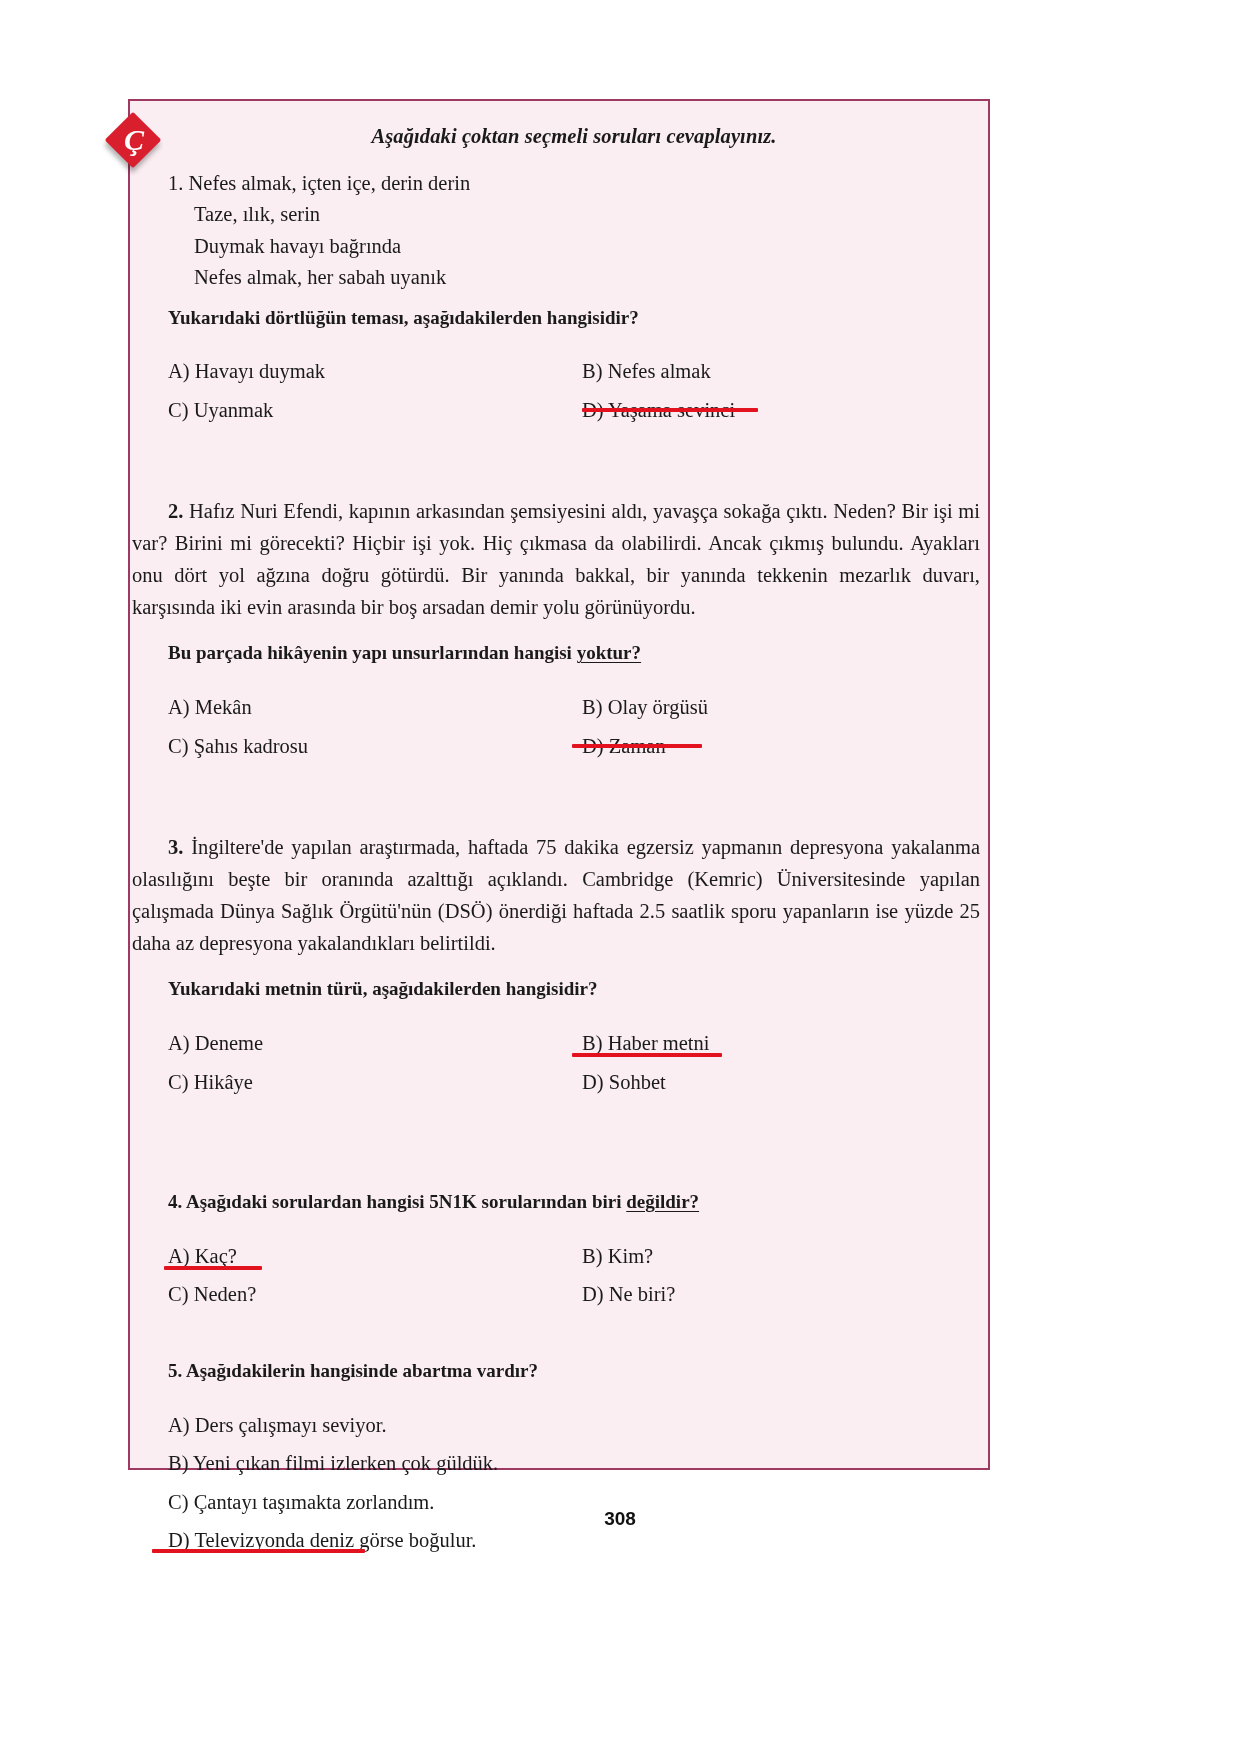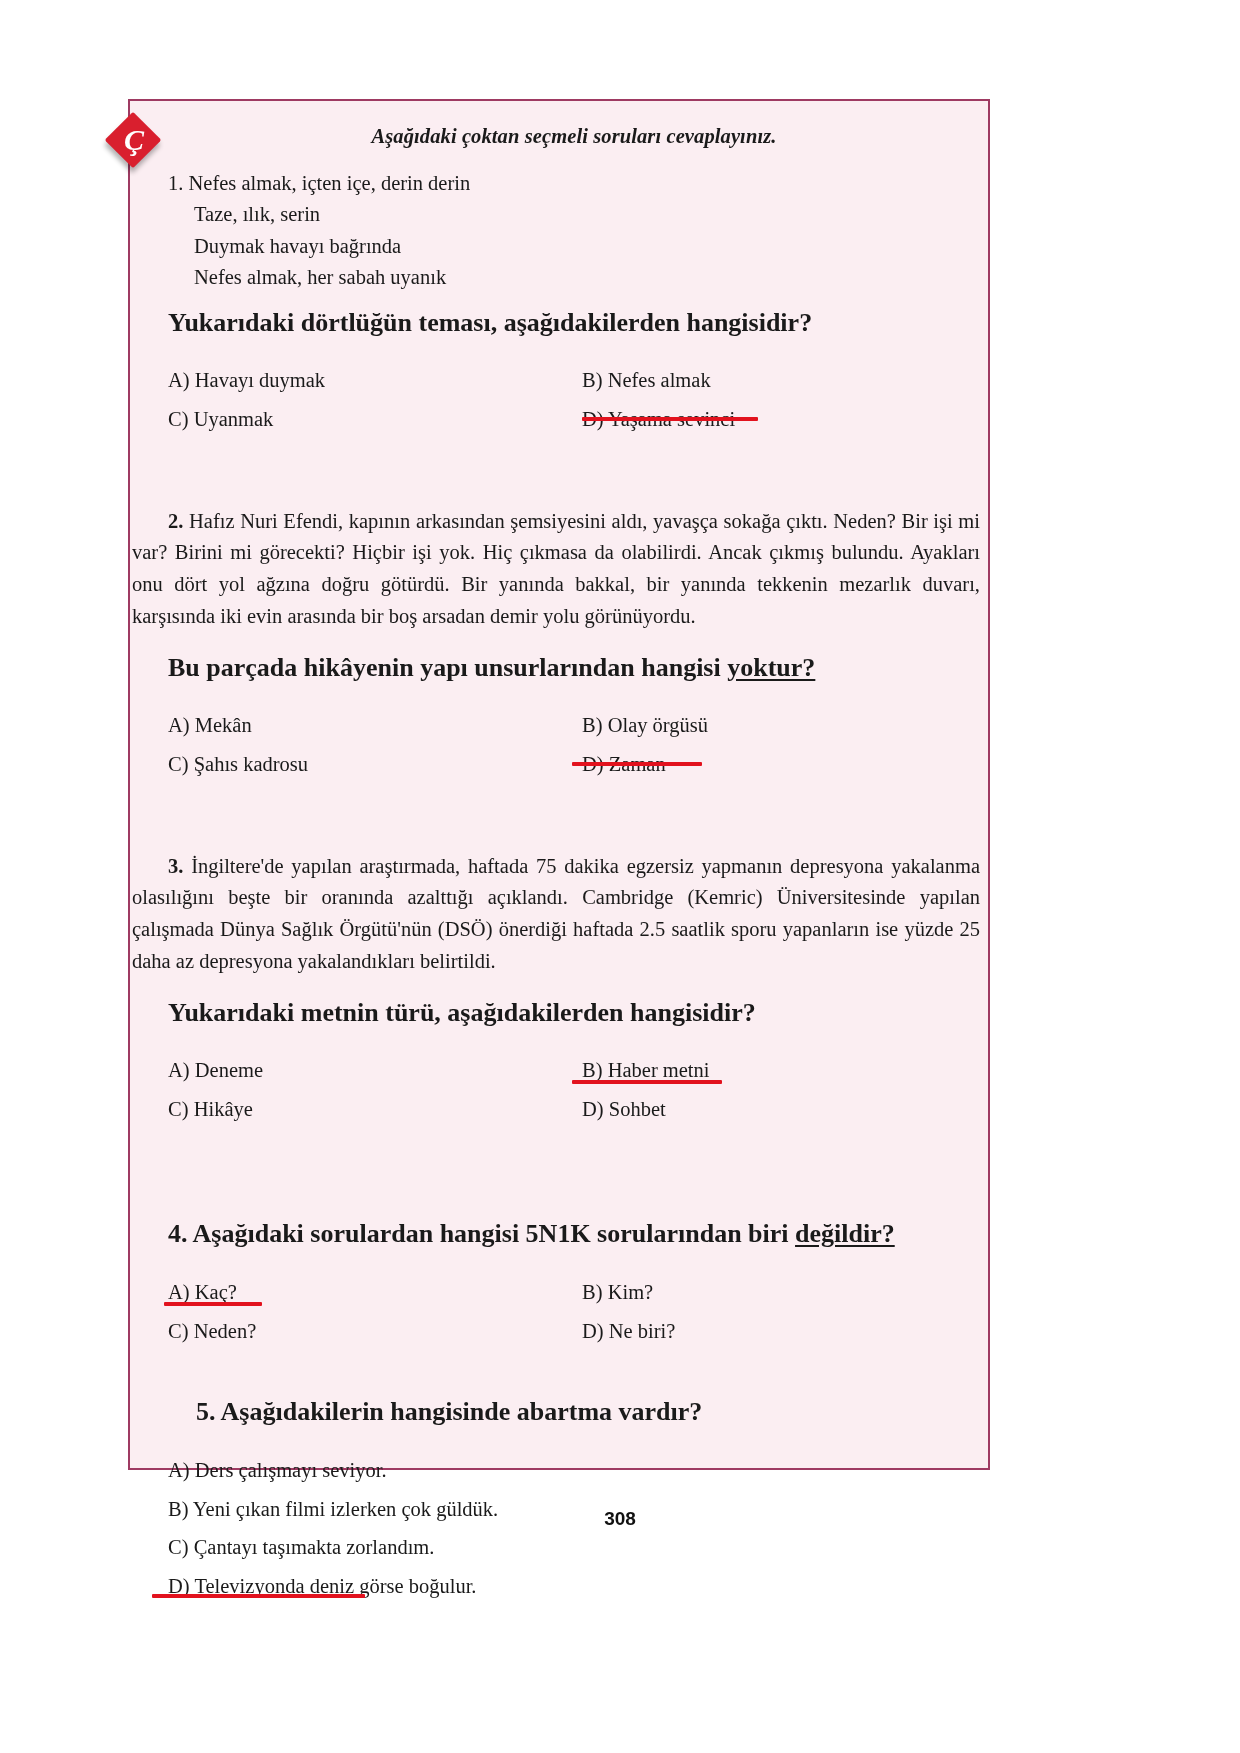--- a/index.html
+++ b/index.html
@@ -102,21 +102,21 @@
     margin: 0 0 11px 0;
     padding-left: 26px;
   }
   .poem-line.first {
     padding-left: 0;
     margin-top: 24px;
   }
 
   .stem {
     font-weight: bold;
-    font-size: 26px;
+    font-size: 19px;
     margin: 18px 0 14px 0;
     line-height: 1.3;
   }
   .stem .u {
     text-decoration: underline;
     text-underline-offset: 3px;
   }
 
   .options {
     position: relative;
@@ -252,21 +252,21 @@
       </div>
       <div class="opt-row">
         <span class="opt col-a">C) Neden?</span>
         <span class="opt col-b">D) Ne biri?</span>
       </div>
       <div class="redline" style="left:-4px; top:21px; width:98px;"></div>
     </div>
   </div>
 
   <div class="q-block" style="margin-top:52px;">
-    <div class="stem" style="margin-top:0; margin-bottom:16px;margin-left:28px;">5. Aşağıdakilerin hangisinde abartma vardır?</div>
+    <div class="stem" style="margin-top:0; margin-bottom:16px;">5. Aşağıdakilerin hangisinde abartma vardır?</div>
     <div class="options opt-list">
       <div class="opt-row">
         <span class="opt">A) Ders çalışmayı seviyor.</span>
       </div>
       <div class="opt-row">
         <span class="opt">B) Yeni çıkan filmi izlerken çok güldük.</span>
       </div>
       <div class="opt-row">
         <span class="opt">C) Çantayı taşımakta zorlandım.</span>
       </div>

